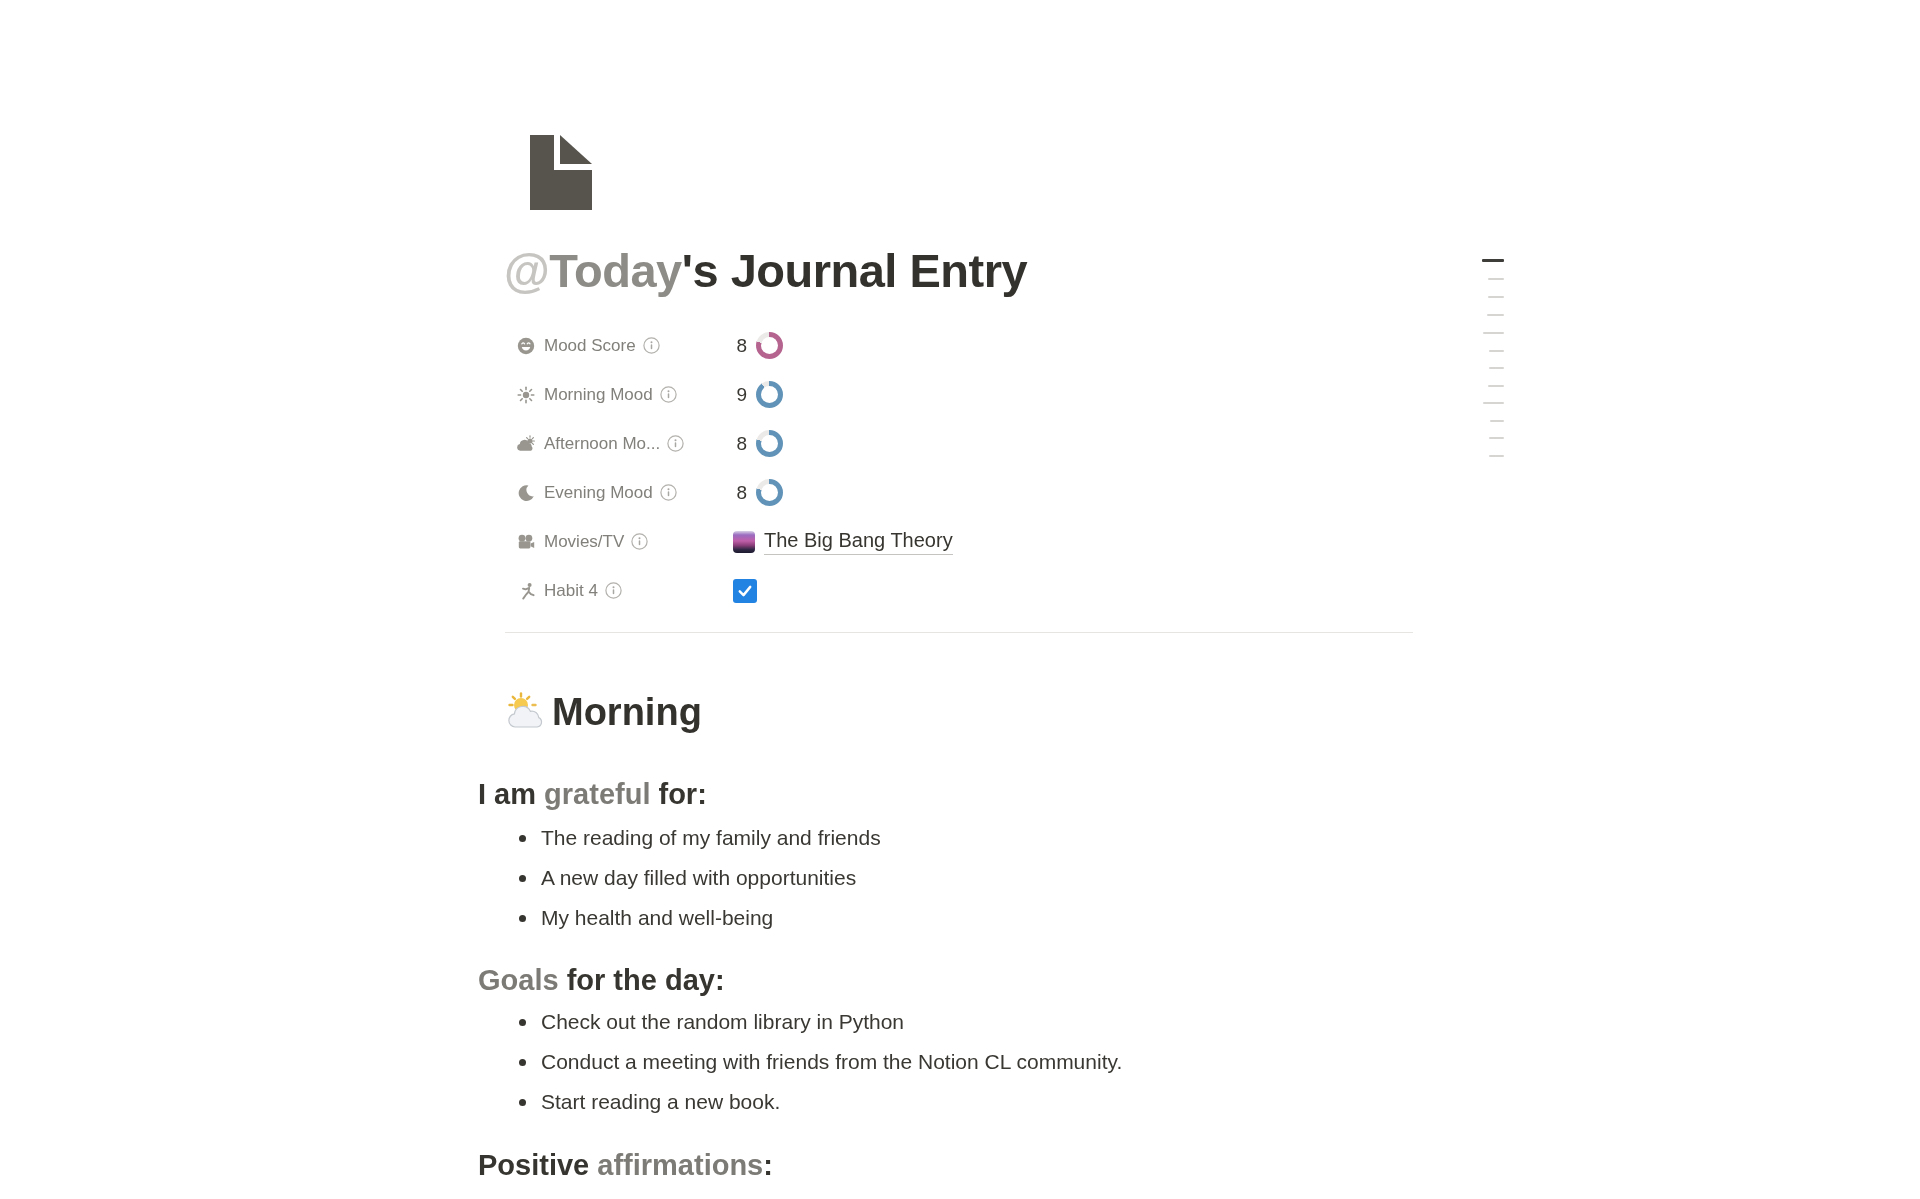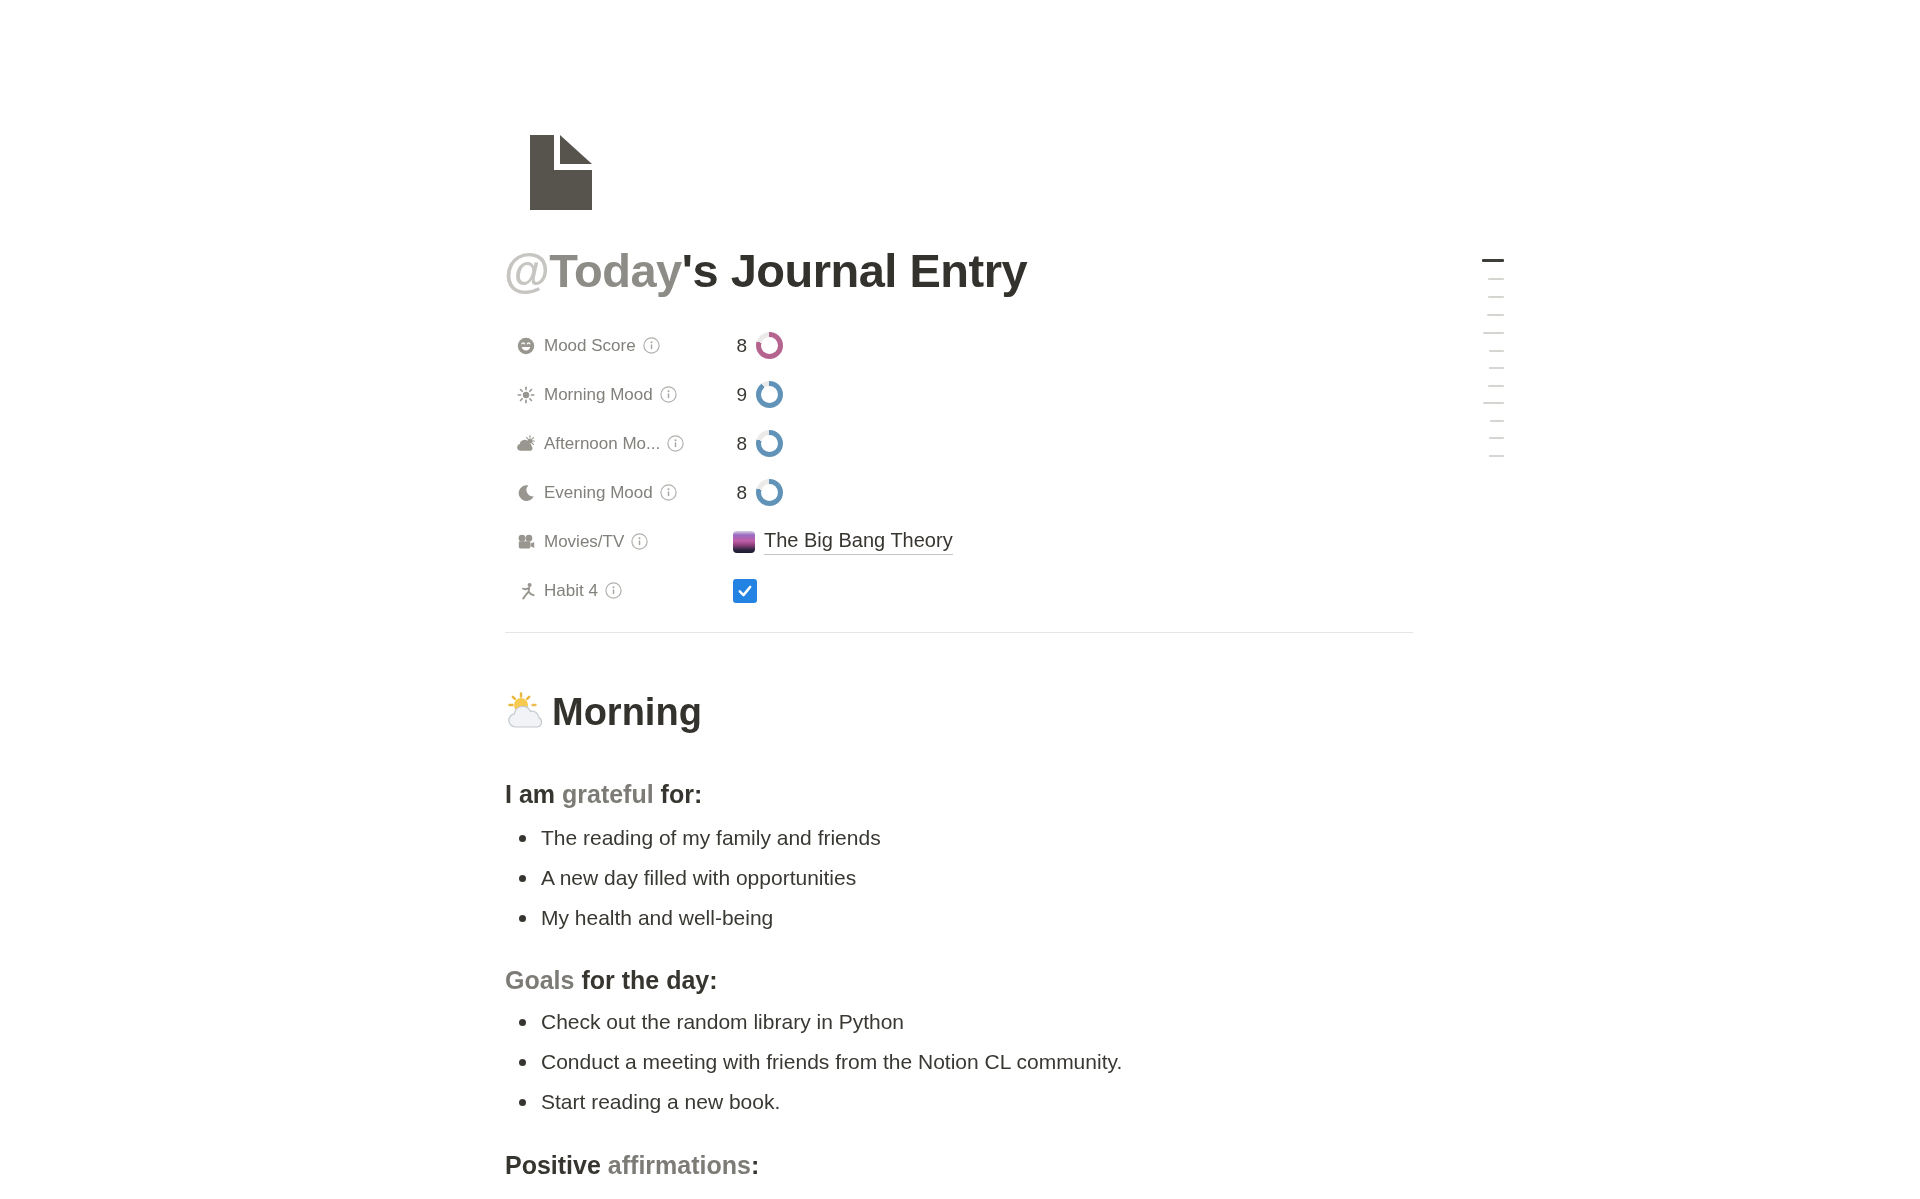--- a/index.html
+++ b/index.html
@@ -31,21 +31,21 @@
   .thumb { width:22px; height:22px; border-radius:4px; margin-right:9px;
            background:linear-gradient(180deg,#d9d3e6 0%,#9a6cc0 18%,#c05fa8 45%,#8b3e7a 65%,#2e2742 85%,#1d1930 100%); }
   .relation-link { font-size:20px; color:#37352f; border-bottom:1px solid #c6c4c0; padding-bottom:2px; cursor:pointer; }
   .checkbox { width:24px; height:24px; background:#2383e2; border-radius:3px; display:flex; align-items:center; justify-content:center; cursor:pointer; }
 
   .divider { left:505px; top:632px; width:908px; height:1px; background:#e7e5e2; }
 
   
   .h1 { left:506px; top:691px; display:flex; align-items:center; font-size:38px; font-weight:700; color:#34322d; cursor:text; }
   .h1 .emoji { width:42px; height:42px; margin-right:4px; }
-  .h3 { left:505px; font-size:25px; font-weight:700; line-height:30px; cursor:text; white-space:nowrap; }
+  .h3 { left:478px; font-size:29px; font-weight:700; line-height:30px; cursor:text; white-space:nowrap; }
   .h3 .gray { color:#7d7b76; }
   .h3 .dark { color:#37352f; }
   .sub1 { top:779px; } .sub2 { top:965px; } .sub3 { top:1150px; }
 
   ul.blist { left:505px; list-style:none; }
   ul.blist li { position:relative; height:40px; display:flex; align-items:center;
                 padding-left:36px; font-size:21px; color:#3a3833; cursor:text; white-space:nowrap; }
   ul.blist li::before { content:''; position:absolute; left:14px; top:50%; margin-top:-3.5px;
                         width:7px; height:7px; border-radius:50%; background:#37352f; }
   .ul1 { top:818px; } .ul2 { top:1002px; }

